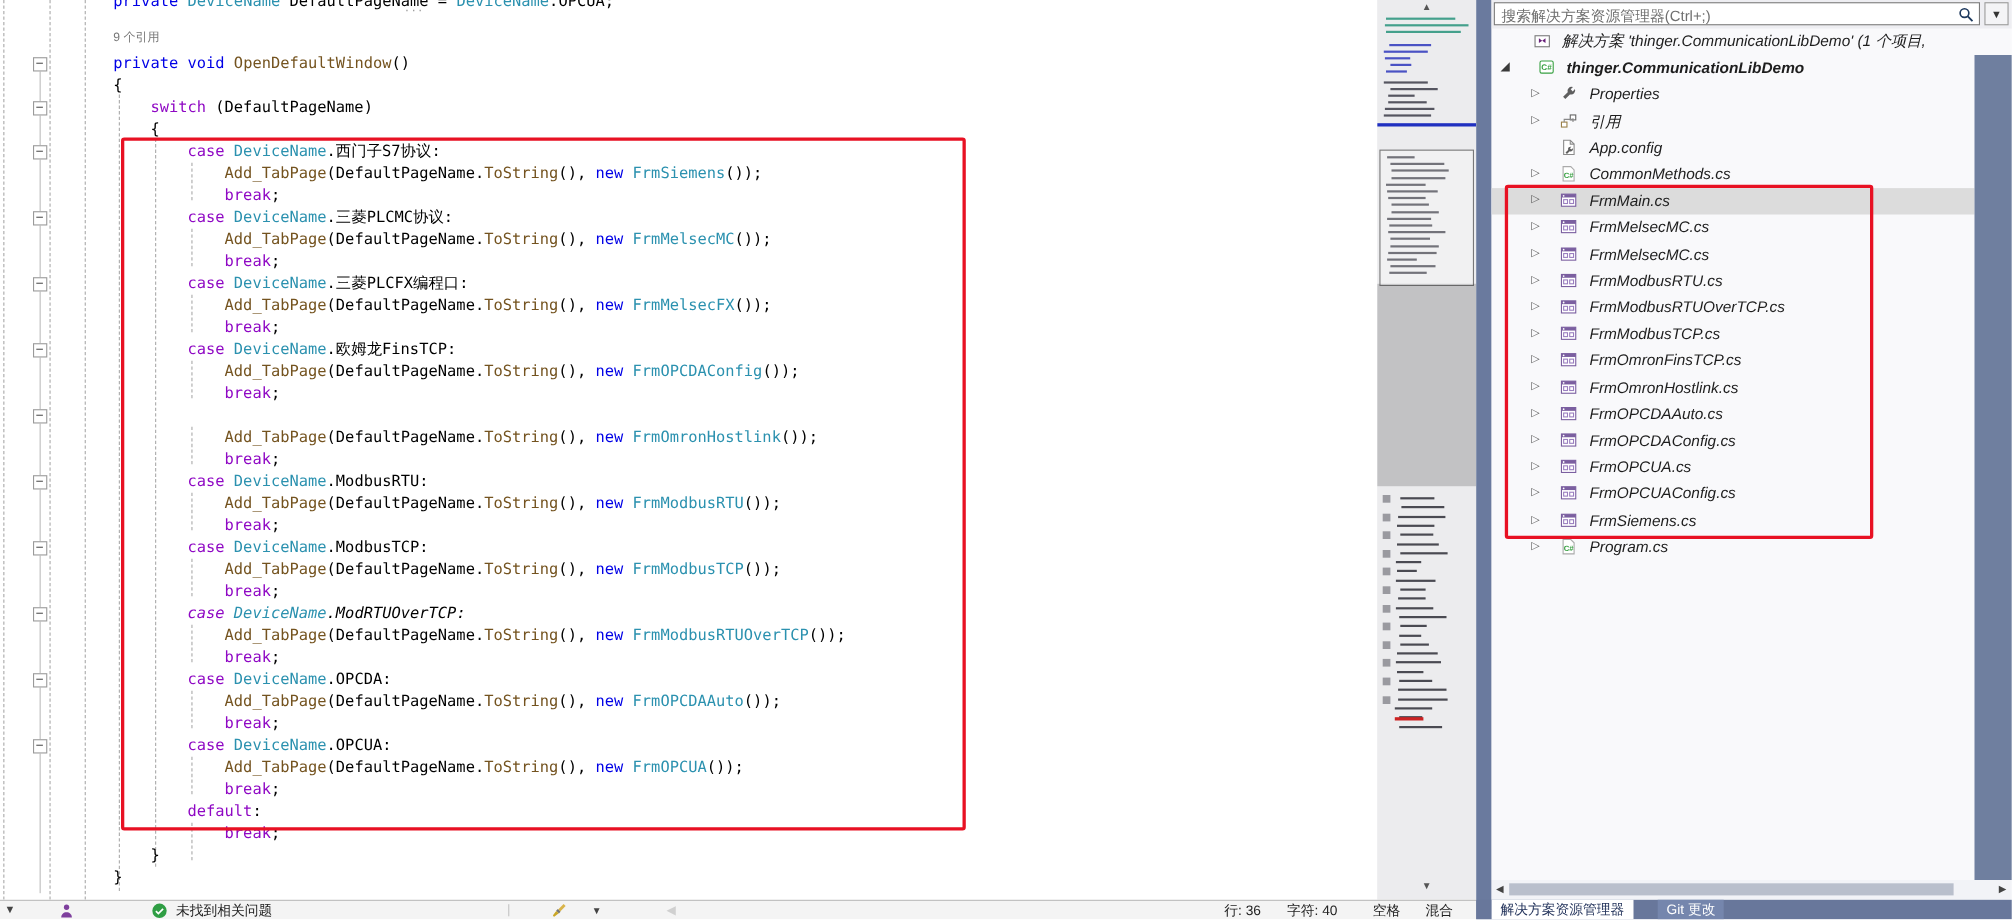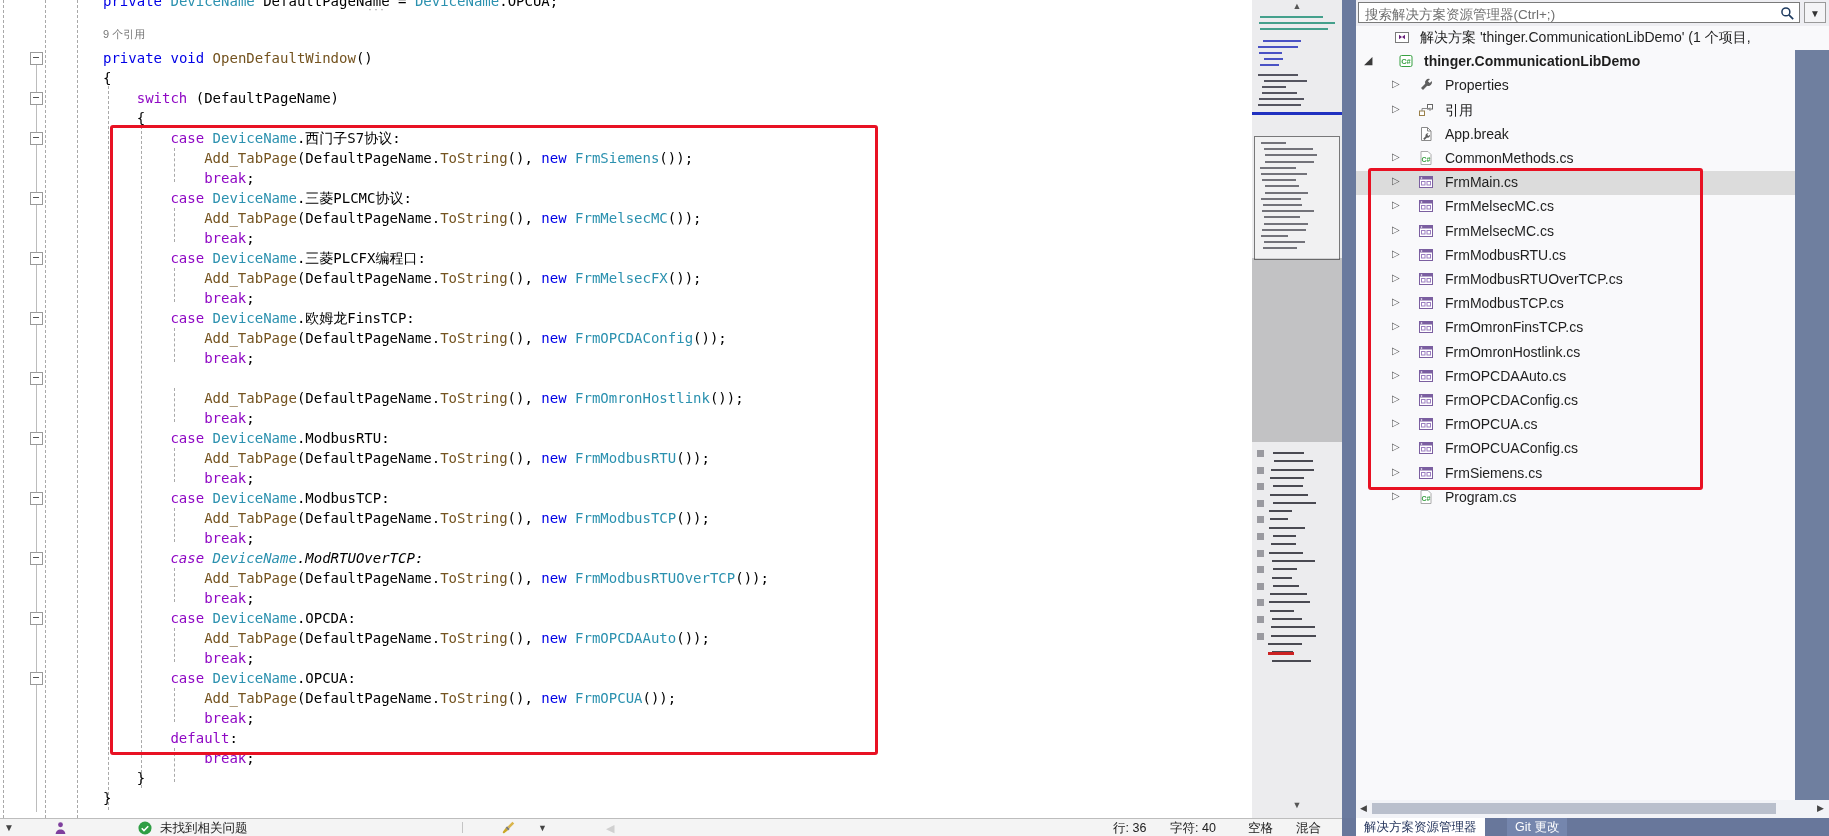--- a/index.html
+++ b/index.html
@@ -36,21 +36,21 @@
   #search-ph{position:absolute;left:6px;top:3px;font-size:13.5px;color:#6f6f6f;}
   #search-mag{position:absolute;right:4px;top:3px;}
   #search-drop{position:absolute;left:448px;top:2px;width:22px;height:21px;border:1px solid #9a9a9a;background:#f4f4f6;
                text-align:center;font-size:10px;color:#333;line-height:21px;box-sizing:border-box;}
   #scroll-band{position:absolute;left:439px;top:50px;width:34px;height:750px;background:#6f7f9f;}
   .trow{position:absolute;left:0;width:439px;height:24.2px;font-size:14px;display:flex;align-items:center;}
   .trow.sel{background:#dcdcdc;}
   .trow .arrow{position:absolute;color:#5a5a5a;font-size:10px;top:4px;}
   .trow .arrow.exp{font-size:11px;color:#3a3a3a;}
   .trow .ticon{position:absolute;top:3px;}
-  .trow .tlabel{position:absolute;top:3px;white-space:nowrap;}
+  .trow .tlabel{position:absolute;top:3px;white-space:nowrap;font-style:italic;}
   .trow.bold .tlabel{font-weight:bold;}
   
   #panel-hscroll{position:absolute;left:1356px;top:800px;width:473px;height:18px;background:#f2f3f7;}
   #panel-hscroll .arr{position:absolute;top:3px;font-size:9px;color:#444;}
   #ph-thumb{position:absolute;left:16px;top:3px;width:404px;height:11px;background:#b9bfcc;}
   
   #statusbar{position:absolute;left:0;top:818px;width:1342px;height:18px;background:#f4f4f4;border-top:1px solid #bdbdbd;box-sizing:border-box;font-size:12.5px;color:#222;}
   .sb-item{position:absolute;top:1px;line-height:16px;}
   #sb-sep{position:absolute;left:462px;top:3px;width:1px;height:11px;background:#c4c4c4;}
   #tabstrip{position:absolute;left:1342px;top:818px;width:487px;height:18px;background:#68779b;font-size:12.5px;}
@@ -293,21 +293,21 @@
               <path d="M4 9V6.5h8v-1M12 7v2" stroke="#888" fill="none"></path>
             </svg></span>
           <span class="tlabel" style="left: 89px;">引用</span>
         </div>
         <div class="trow" style="top: 122.8px;">
           <span class="ticon" style="left: 62px;"><svg width="16" height="16" viewBox="0 0 16 16">
               <path d="M3.5 1.5h6l3.5 3.5v9.5h-9.5z" fill="#fff" stroke="#8a8a8a"></path>
               <path d="M9.5 1.5v3.5h3.5" fill="none" stroke="#8a8a8a"></path>
               <path d="M11.8 8.7a2.2 2.2 0 0 1-2.8 2.9L6.5 14l-1.3-1.3 2.4-2.4a2.2 2.2 0 0 1 2.9-2.8L9.2 8.8l1.2 1.2z" fill="#5f5f5f"></path>
             </svg></span>
-          <span class="tlabel" style="left: 89px;">App.break</span>
+          <span class="tlabel" style="left: 89px;">App.config</span>
         </div>
         <div class="trow" style="top: 147px;">
           <span class="arrow" style="left: 36px;">▷</span>
           <span class="ticon" style="left: 62px;"><svg width="16" height="16" viewBox="0 0 16 16">
               <path d="M3 1.5h7l3 3v10H3z" fill="#fff" stroke="#aaa"></path>
               <text x="8" y="12" font-size="7" font-weight="bold" fill="#37a041" text-anchor="middle" font-family="Liberation Sans,sans-serif">C#</text>
             </svg></span>
           <span class="tlabel" style="left: 89px;">CommonMethods.cs</span>
         </div>
         <div class="trow sel" style="top: 171.2px;">

